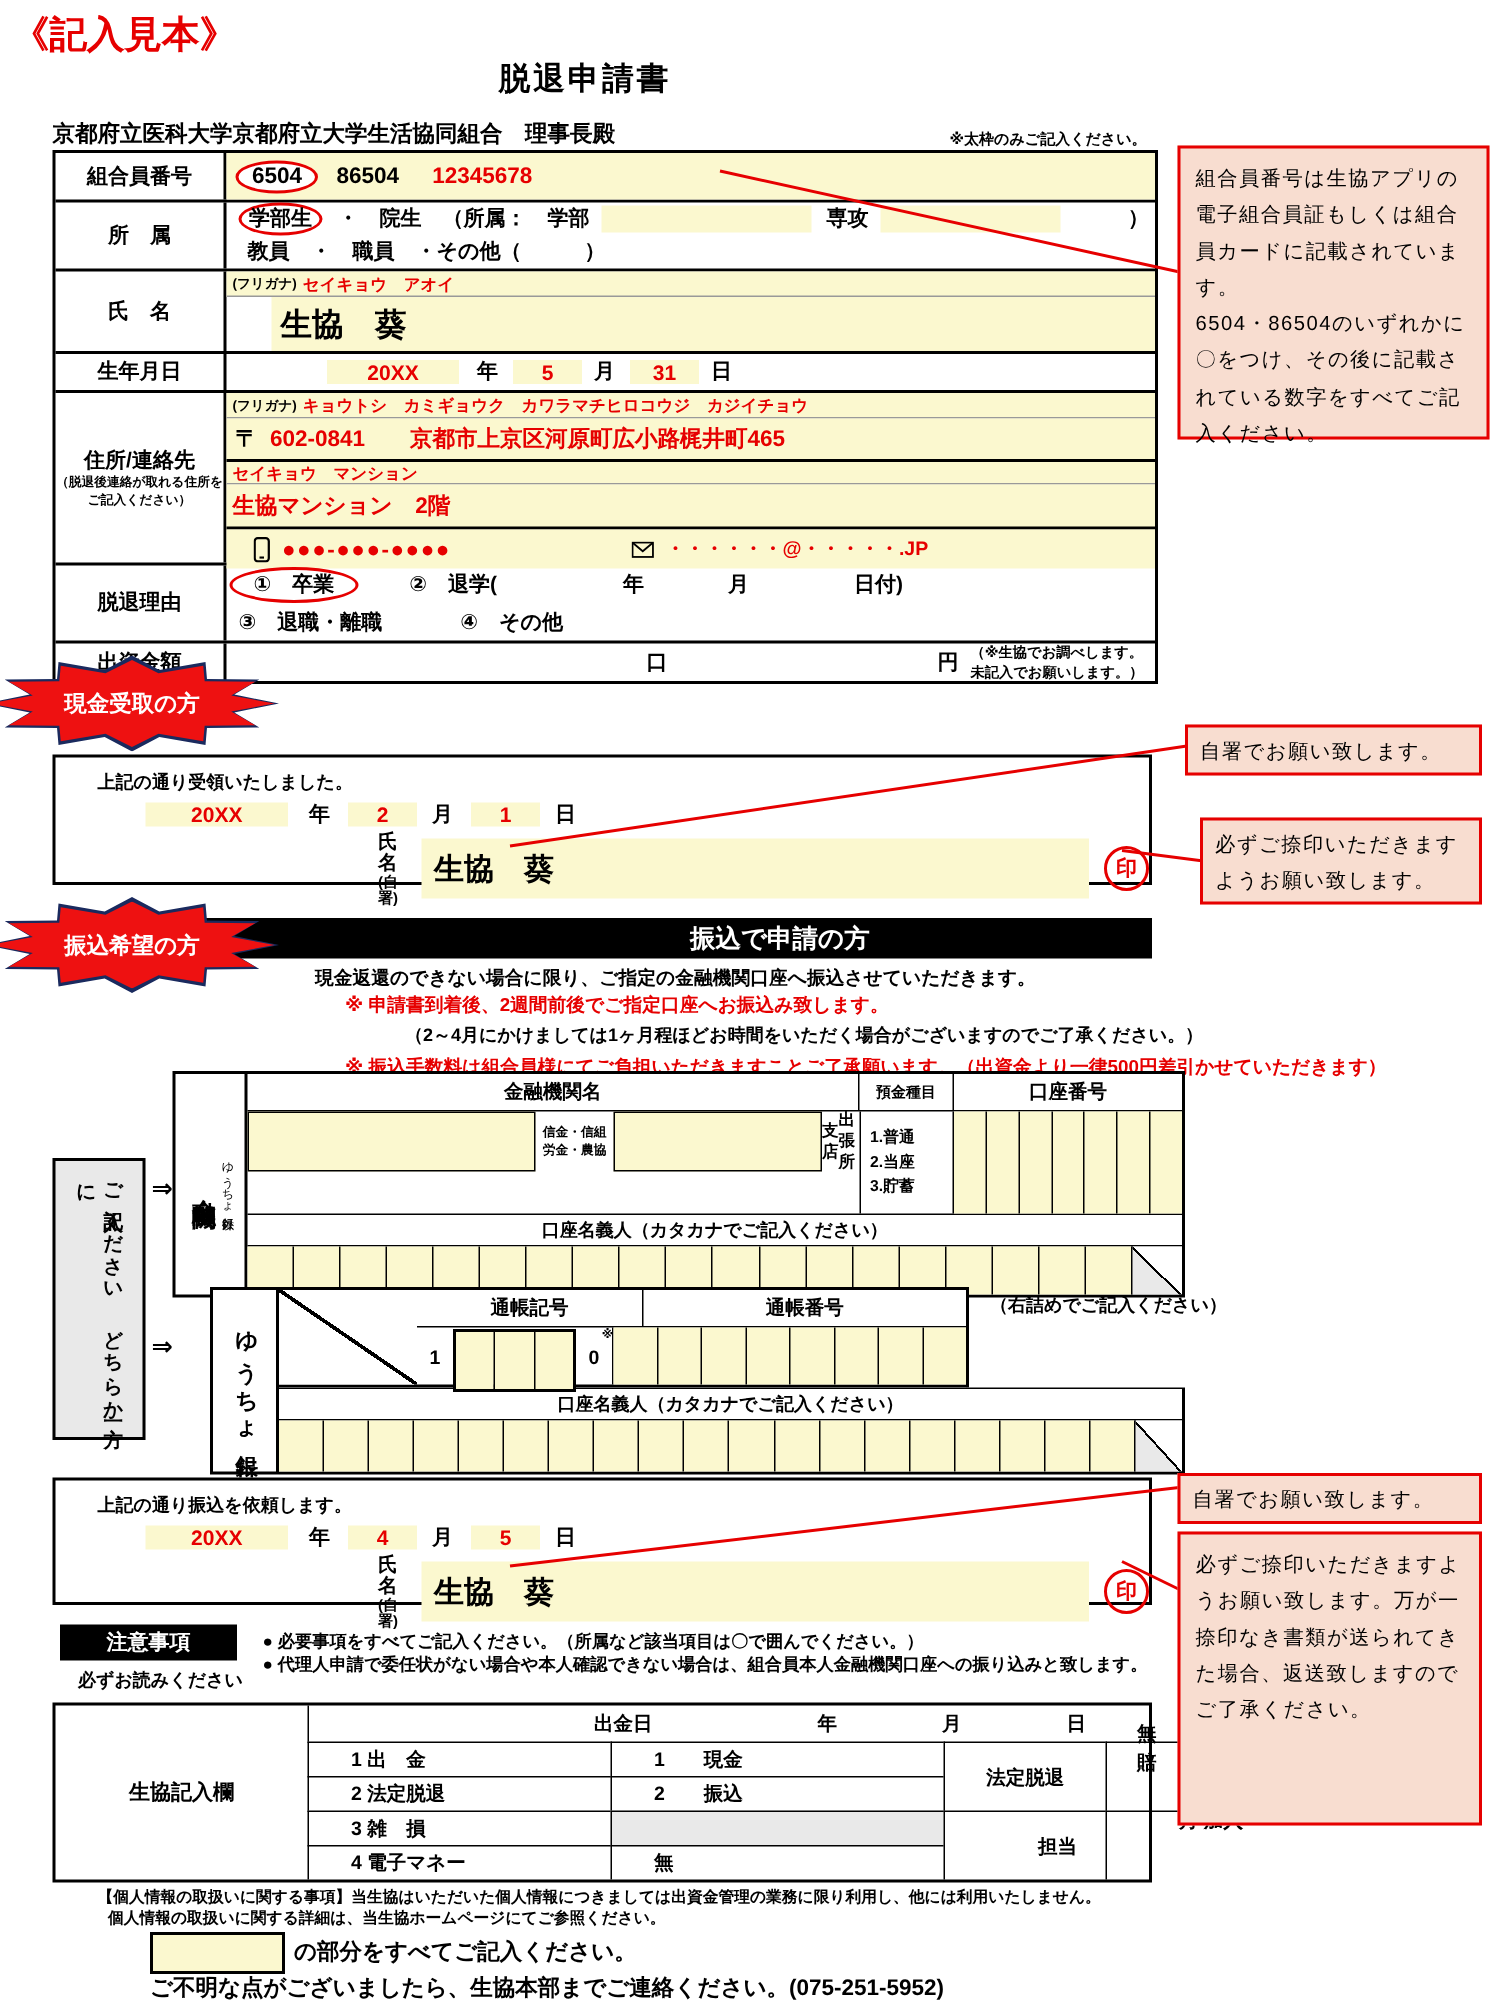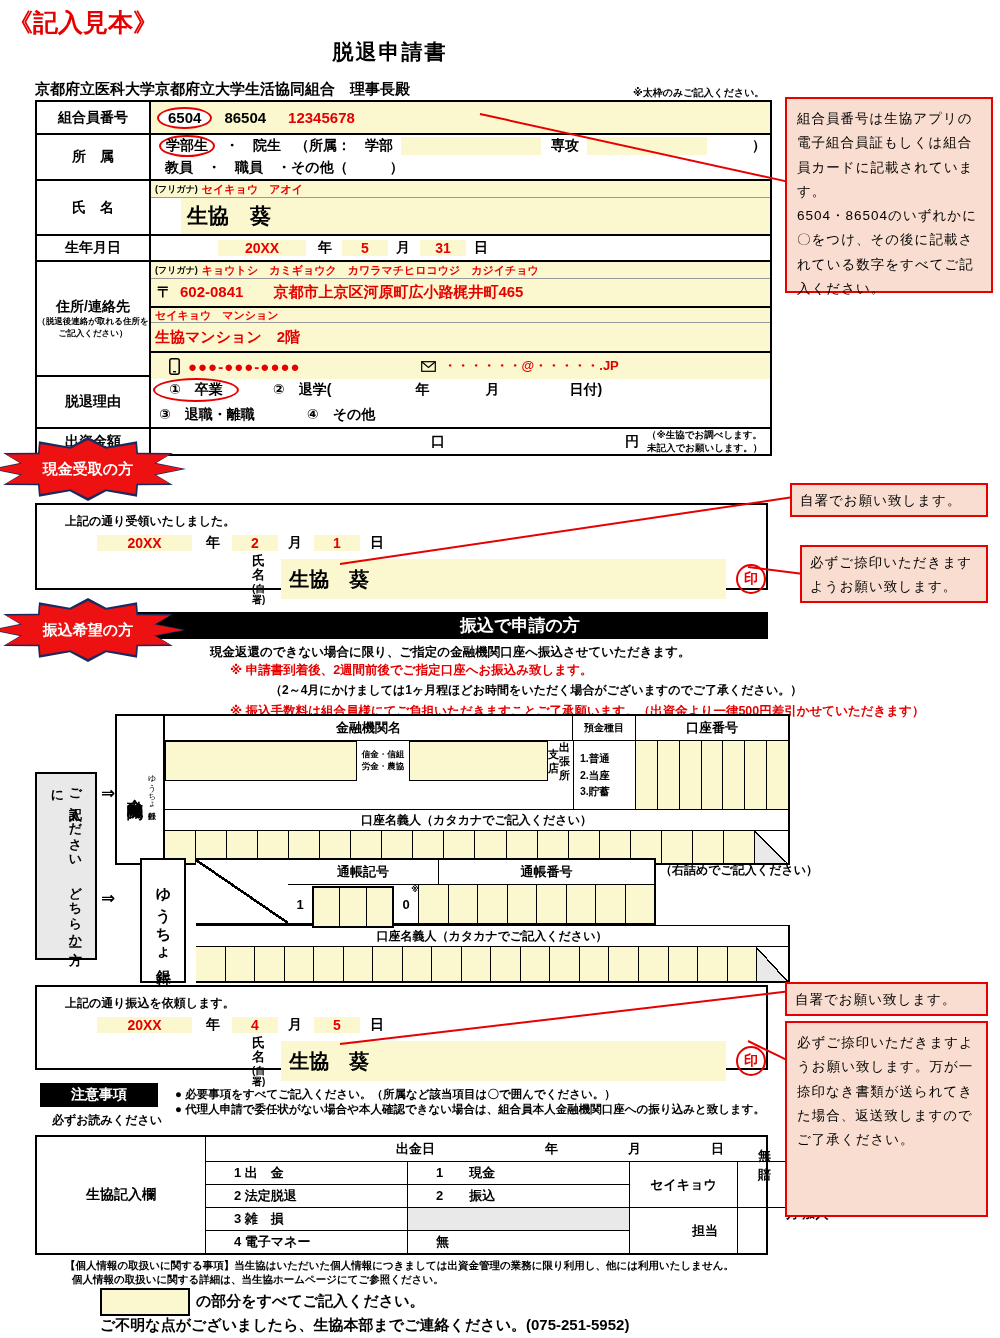--- a/index.html
+++ b/index.html
@@ -333,21 +333,21 @@
         </div>
       </div>
     </div>
   </div>
 
   <div class="abs" style="left:140px;top:858px;width:650px;box-sizing:border-box;">
     <div style="display:flex;">
       <div style="width:46px;border:2px solid #000;border-right:2px solid #000;display:flex;align-items:center;justify-content:center;background:#fff;box-sizing:border-box;flex:none;">
         <span class="vtext b" style="font-size:15px;letter-spacing:3px;">ゆうちょ銀行</span>
       </div>
-      <div style="flex:1;min-width:0;padding-left:10px;">
+      <div style="flex:1;min-width:0;">
         <div style="display:flex;border:2px solid #000;border-left:none;background:#fff;box-sizing:border-box;width:460px;">
           <div class="diag-black" style="width:92px;flex:none;"></div>
           <div style="flex:1;">
             <div style="display:flex;height:24px;border-bottom:1.5px solid #000;font-size:13px;font-weight:bold;">
               <div style="width:150px;border-right:1.5px solid #000;display:flex;align-items:center;justify-content:center;flex:none;">通帳記号</div>
               <div style="flex:1;display:flex;align-items:center;justify-content:center;">通帳番号</div>
             </div>
             <div style="display:flex;height:38px;align-items:stretch;">
               <div style="width:24px;display:flex;align-items:center;justify-content:center;font-size:13px;font-weight:bold;flex:none;">1</div>
               <div class="cellwrap" style="width:78px;border:2px solid #000;margin:1px 0;flex:none;">
@@ -443,21 +443,21 @@
   <div class="abs" id="office-table">
     <div class="oc" style="grid-column:1;grid-row:1/6;border-left:none;border-top:none;justify-content:center;font-size:14px;">生協記入欄</div>
     <div class="oc" style="grid-column:2/6;grid-row:1;border-top:none;justify-content:flex-start;">
       <span style="margin-left:190px;">出金日</span>
       <span style="margin-left:110px;">年</span>
       <span style="margin-left:70px;">月</span>
       <span style="margin-left:70px;">日</span>
     </div>
     <div class="oc" style="grid-column:2;grid-row:2;padding-left:28px;">1 出　金</div>
     <div class="oc" style="grid-column:3;grid-row:2;padding-left:28px;">1　　現金</div>
-    <div class="oc" style="grid-column:4;grid-row:2/4;justify-content:center;">セイキョウ</div>
+    <div class="oc" style="grid-column:4;grid-row:2/4;justify-content:center;">法定脱退</div>
     <div class="oc" style="grid-column:5;grid-row:2/4;flex-direction:column;justify-content:center;align-items:flex-start;padding-left:20px;line-height:1.5;">
       <span>無　　学　　賠　　就</span>
       <span style="padding-left:28px;">年　　　月 加入</span>
     </div>
     <div class="oc" style="grid-column:2;grid-row:3;padding-left:28px;">2 法定脱退</div>
     <div class="oc" style="grid-column:3;grid-row:3;padding-left:28px;">2　　振込</div>
     <div class="oc" style="grid-column:2;grid-row:4;padding-left:28px;">3 雑　損</div>
     <div class="oc gray" style="grid-column:3;grid-row:4;"></div>
     <div class="oc" style="grid-column:4;grid-row:4/6;justify-content:center;padding-left:43px;">担当</div>
     <div class="oc" style="grid-column:5;grid-row:4/6;"></div>

